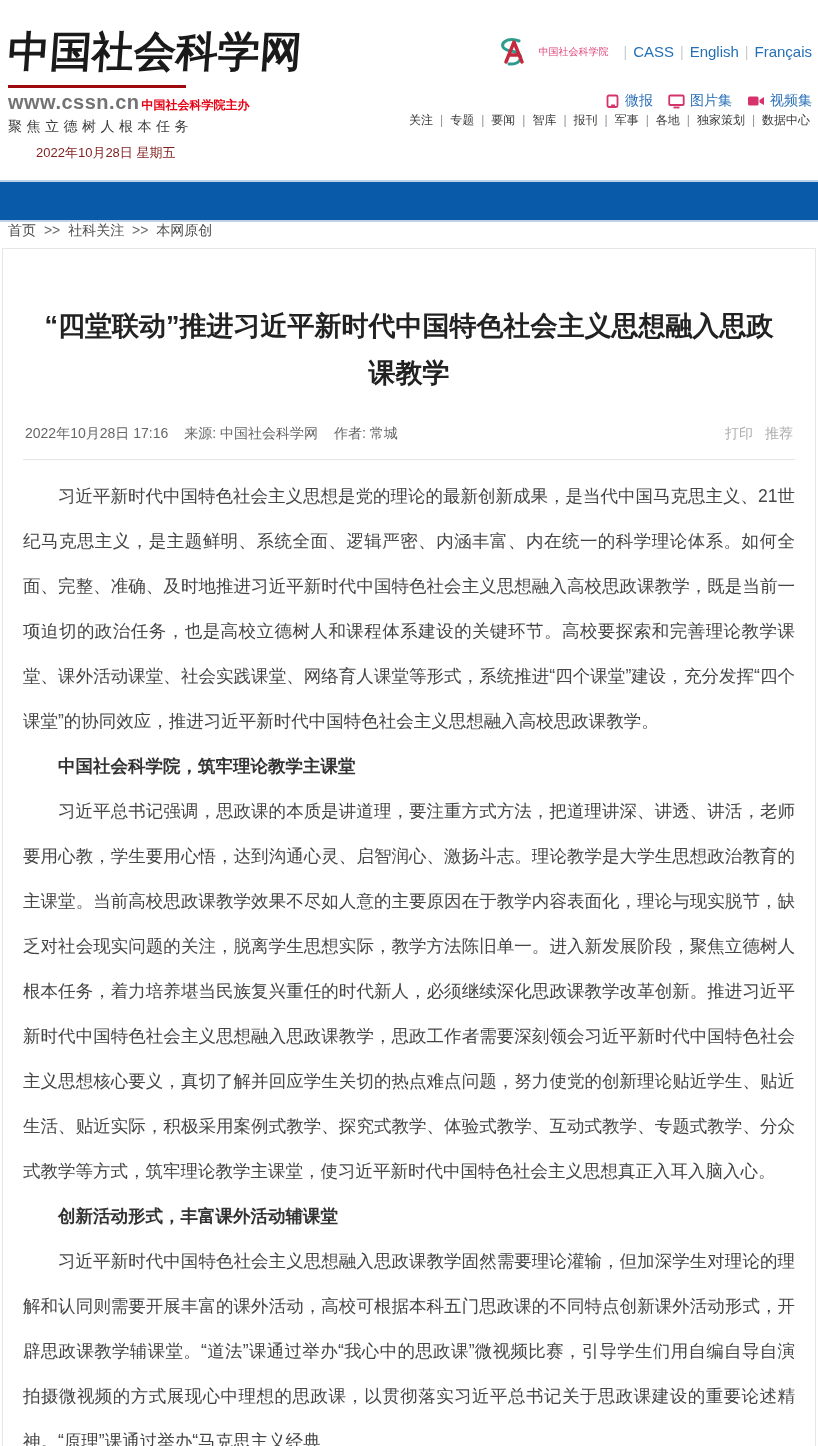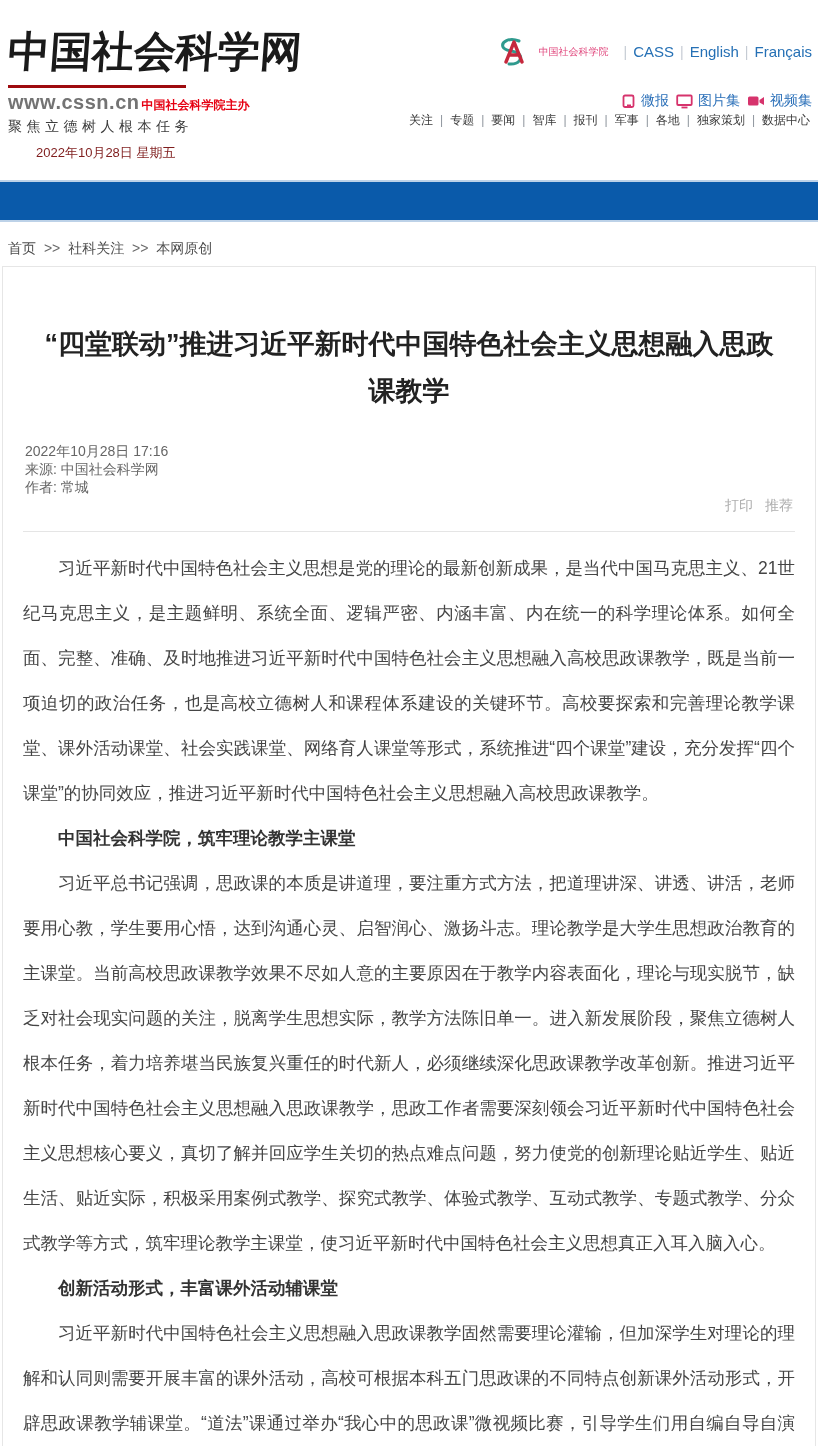--- a/index.html
+++ b/index.html
@@ -18,43 +18,43 @@
   .brand-url-suffix { color: #e60012; font-weight: bold; font-size: 12px; margin-left: 2px; }
   .brand-organizer { font-size: 14px; color: #3c3c3c; letter-spacing: 4.5px; margin-top: 3px; }
   .brand-date { font-size: 13px; color: #7f1d1d; margin: 8px 0 0 28px; }
 
   .header-right { position: absolute; right: 6px; top: 36px; text-align: right; }
   .lang-row { display: flex; justify-content: flex-end; align-items: center; gap: 9px; }
   .cass-emblem { width: 32px; height: 32px; }
   .cass-name { font-size: 10px; color: #e0467c; }
   .lang-link { font-size: 15px; color: #2570b5; }
   .v-sep { color: #c5cbd3; font-size: 14px; }
-  .media-row { display: flex; justify-content: flex-end; align-items: center; gap: 7px; margin-top: 24px; }
+  .media-row { display: flex; justify-content: flex-end; align-items: center; gap: 15px; margin-top: 24px; }
   .media-link { display: inline-flex; align-items: center; gap: 5px; font-size: 14px; color: #2a6fb8; }
   .media-link svg { display: block; }
   .nav-row { margin-top: 2px; font-size: 12px; color: #3a3a3a; white-space: nowrap; }
   .nav-item { padding: 0 2px; }
   .nav-sep { color: #8d949c; padding: 0 5px; }
 
   
   .blue-bar { width: 818px; height: 42px; background: #0a5aaa;
     border-top: 2px solid #bdd2e8; border-bottom: 2px solid #bdd2e8; }
 
   
-  .breadcrumb { padding: 18px 0 8px 8px; font-size: 14px; color: #4d4d4d; }
+  .breadcrumb { padding: 0 0 8px 8px; font-size: 14px; color: #4d4d4d; }
   .crumb-sep { padding: 0 4px; color: #6a6a6a; }
 
   
   .article-box { margin: 0 2px; border: 1px solid #e6e6e6; background: #fff;
     height: 1200px; padding: 0 20px; }
   .article-title { margin: 54px auto 0; text-align: center; font-size: 27px;
     font-weight: 700; color: #222; line-height: 47px; padding: 0 10px; }
   .meta-row { display: flex; align-items: baseline; margin-top: 28px;
     font-size: 14px; color: #666; padding: 0 2px 16px 2px;
-    border-bottom: 1px solid #e5e5e5; flex-direction: column; }
+    border-bottom: 1px solid #e5e5e5; }
   .meta-item { margin-right: 16px; }
   .meta-actions { margin-left: auto; color: #aeaeae; }
   .action-link { margin-left: 8px; color: #aeaeae; }
 
   .article-body { margin-top: 14px; font-size: 17.5px; line-height: 45px;
     color: #454545; text-align: justify; }
   .article-body p { text-indent: 2em; margin: 0; }
   .article-body .sub-heading { text-indent: 2em; font-weight: bold; color: #333; }
 </style>
 </head>

